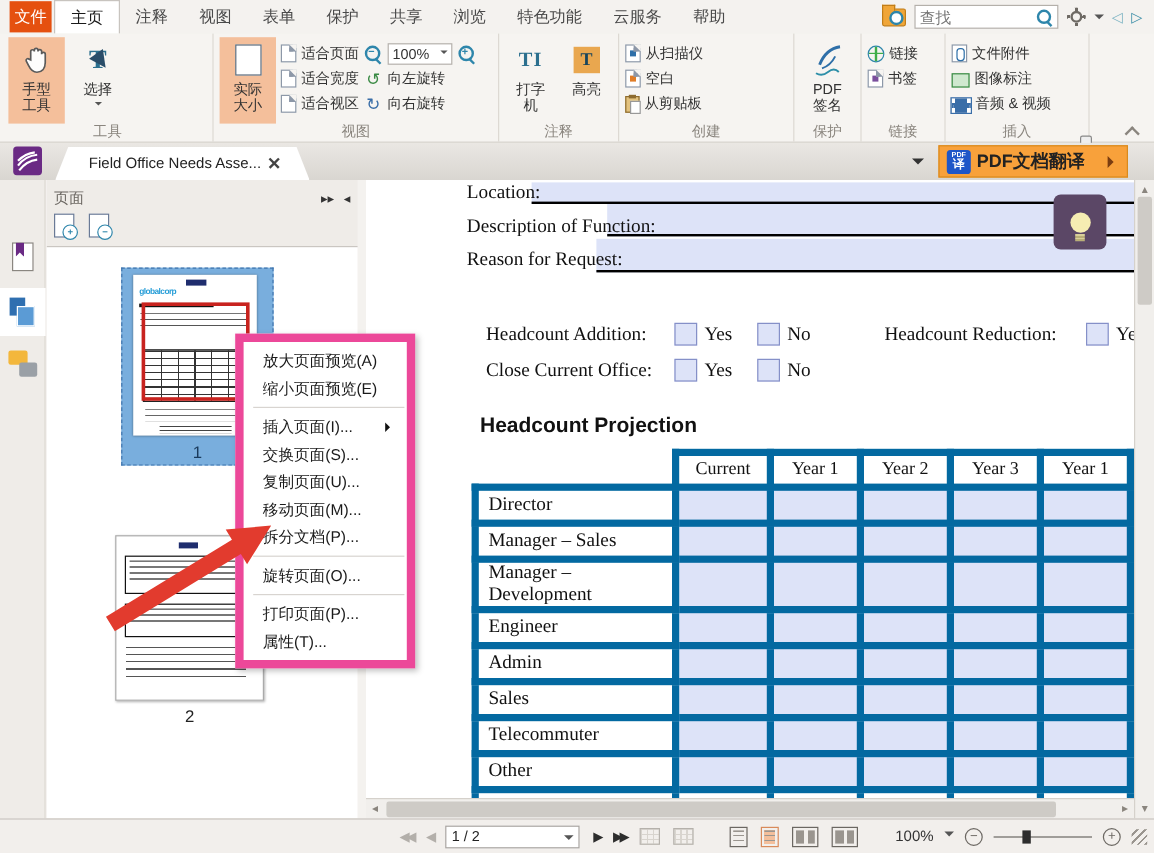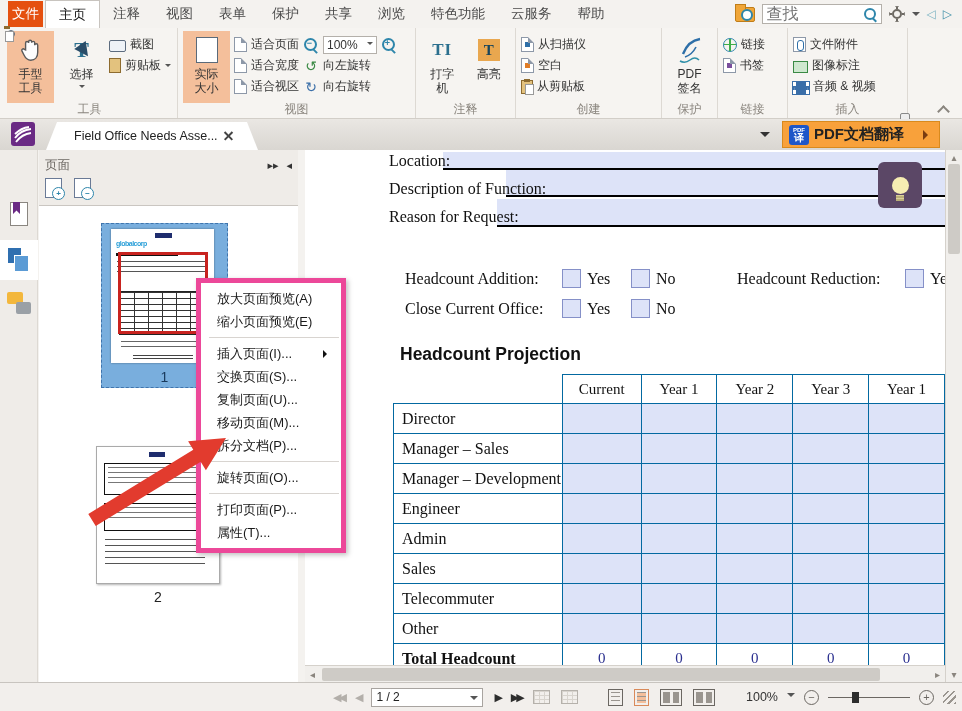--- a/index.html
+++ b/index.html
@@ -10,21 +10,21 @@
 
 .menubar{position:absolute;left:0;top:0;width:962px;height:28px;background:#f4f2ef;display:flex;align-items:stretch}
 .mb-item{padding:0 13px;display:flex;align-items:center;font-size:13.5px;color:#4a4a4a;white-space:nowrap}
 .mb-file{background:#e5500f;color:#fff;margin:1px 2px 1px 8px;padding:0 4px}
 .mb-active{background:#fff;border:1px solid #c8c4bf;border-bottom:none;color:#1a1a1a}
 .mb-right{margin-left:auto;display:flex;align-items:center;gap:7px;padding-right:10px}
 .folder-search{width:20px;height:15px;background:#f0a638;border:1px solid #c07d18;border-radius:2px;position:relative}
 .folder-search::before{content:"";position:absolute;left:-1px;top:-4px;width:9px;height:4px;background:#f0a638;border:1px solid #c07d18;border-bottom:none}
 .folder-search::after{content:"";position:absolute;right:1px;bottom:0;width:8px;height:8px;border:2px solid #2e86ab;border-radius:50%;background:#fff}
 .searchbox{width:120px;height:20px;background:#fff;border:1px solid #b4b0aa;display:flex;align-items:center;padding:0 4px;gap:3px}
-.searchbox input{border:none;outline:none;flex:1;min-width:0;font-size:16px;color:#555;font-family:"Liberation Sans",sans-serif;background:transparent}
+.searchbox input{border:none;outline:none;flex:1;min-width:0;font-size:13px;color:#555;font-family:"Liberation Sans",sans-serif;background:transparent}
 .mag{width:14px;height:14px;position:relative;flex:none}
 .mag::before{content:"";position:absolute;left:1px;top:1px;width:8px;height:8px;border:2px solid #2e86ab;border-radius:50%}
 .mag::after{content:"";position:absolute;right:0;bottom:0;width:5px;height:2px;background:#2e86ab;transform:rotate(45deg)}
 .gear{width:16px;height:16px;position:relative}
 .gear::before{content:"";position:absolute;inset:3px;border:2px solid #6e6a64;border-radius:50%}
 .gear::after{content:"";position:absolute;inset:0;background:
  conic-gradient(#6e6a64 0 12deg,transparent 12deg 78deg,#6e6a64 78deg 102deg,transparent 102deg 168deg,#6e6a64 168deg 192deg,transparent 192deg 258deg,#6e6a64 258deg 282deg,transparent 282deg 348deg,#6e6a64 348deg);
  border-radius:50%;mask:radial-gradient(circle,transparent 0 5px,#000 5px 8px,transparent 8px);-webkit-mask:radial-gradient(circle,transparent 0 5px,#000 5px 8px,transparent 8px)}
 .caret{width:0;height:0;border:4px solid transparent;border-top-color:#555;margin-top:4px}
 .navtri{font-size:12px;color:#3e8fa8}
@@ -139,37 +139,37 @@
 .docarea{position:absolute;left:305px;top:0;width:640px;height:515px;background:#fff;overflow:hidden;font-family:"Liberation Serif",serif;color:#111}
 .fldlabel{position:absolute;font-size:16px;white-space:nowrap}
 .fld{position:absolute;background:#dde3f8;border-bottom:2px solid #000}
 .bulbbox{position:absolute;left:573px;top:12px;width:44px;height:46px;background:#5b4766;border-radius:6px;display:grid;place-items:center}
 .bulb{width:17px;height:17px;border-radius:50%;background:#f6edb2;position:relative}
 .bulb::after{content:"";position:absolute;left:4.5px;bottom:-7px;width:8px;height:6px;background:repeating-linear-gradient(#d9cf9a 0 1.5px,#b9ae77 1.5px 3px)}
 .ckrow{position:absolute;font-size:16px}
 .ckbox{position:absolute;width:19px;height:19px;background:#dde3f8;border:1.5px solid #8590c8}
 .hc-head{position:absolute;left:95px;top:194px;font-family:"Liberation Sans",sans-serif;font-weight:bold;font-size:17.5px;color:#111}
 table.hc{position:absolute;left:88px;top:224px;border-collapse:collapse;table-layout:fixed;font-size:16px}
-table.hc td{border:1px solid #0369a1;height:30px;padding:0 0 0 8px;background:#fff}
+table.hc td{border:6px solid #0369a1;height:30px;padding:0 0 0 8px;background:#fff}
 table.hc tr.hd td{height:29px;text-align:center;padding:0;font-size:15px}
 table.hc td.blank{border:none;background:transparent}
 table.hc td.lav{background:#dde3f8;padding:0}
 table.hc tr.total td{font-weight:bold}
 table.hc tr.total td.val{font-weight:normal;text-align:center;padding:0;color:#2a2f8f;font-size:15px}
 
 
 .hscroll{position:absolute;left:305px;top:515px;width:640px;height:17px;background:#f1efec;border-top:1px solid #d5d1cb;display:flex;align-items:center}
 .hs-arrow{width:15px;text-align:center;color:#8a857e;font-size:10px}
 .hs-thumb{position:absolute;left:17px;width:558px;top:2px;height:13px;background:#cecbc6;border-radius:2px}
 .vscroll{position:absolute;left:945px;top:0;width:17px;height:532px;background:#f1efec;border-left:1px solid #d5d1cb}
 .vs-arrow{position:absolute;left:0;width:16px;text-align:center;color:#8a857e;font-size:10px}
 .vs-thumb{position:absolute;left:2px;top:14px;width:12px;height:90px;background:#cecbc6;border-radius:2px}
 
 
-.ctxmenu{position:absolute;left:196px;top:278px;width:150px;background:#fff;border:5px solid #ec4899;box-shadow:2px 2px 5px rgba(0,0,0,.25);z-index:50;padding:4px 0}
+.ctxmenu{position:absolute;left:196px;top:278px;width:150px;background:#fff;border:7px solid #ec4899;box-shadow:2px 2px 5px rgba(0,0,0,.25);z-index:50;padding:4px 0}
 .cm-item{height:23px;display:flex;align-items:center;padding:0 10px 0 16px;font-size:13px;color:#1a1a1a;white-space:nowrap}
 .cm-sub{margin-left:auto;width:0;height:0;border:4.5px solid transparent;border-left-color:#111}
 .cm-sep{height:1px;background:#d8d4d0;margin:4px 2px 4px 8px}
 
 
 .red-arrow{position:absolute;left:78px;top:420px;z-index:60;pointer-events:none}
 
 
 .statusbar{position:absolute;left:0;top:682px;width:962px;height:29px;background:#f2efec;border-top:1px solid #c8c4bf}
 .sb-nav{position:absolute;left:333px;top:0;height:28px;display:flex;align-items:center;gap:11px}
@@ -229,31 +229,20 @@
         <span style="width:30px">手型工具</span>
       </div>
       <div class="rbig">
         <span class="bicon" style="position:relative">
           <span style="font-family:'Liberation Serif',serif;font-weight:bold;font-size:22px;color:#2b6f8e">T</span>
           <span style="position:absolute;right:-4px;bottom:2px;width:0;height:0;border:7px solid transparent;border-top:14px solid #2a4d69;transform:rotate(-35deg)"></span>
         </span>
         <span>选择</span>
         <span class="tinycaret"></span>
       </div>
-      <div class="rcol">
-        <div class="ri">
-          <span class="ic-cam"></span>
-          <span>截图</span>
-        </div>
-        <div class="ri">
-          <span class="ic-clip"></span>
-          <span>剪贴板</span>
-          <span class="tinycaret"></span>
-        </div>
-      </div>
       <div class="glabel">工具</div>
     </div>
 
     <div class="rgroup" style="width:238px">
       <div class="rbig sel">
         <span class="bicon">
           <span style="width:22px;height:26px;background:#fff;border:1.5px solid #5a6a7a;position:relative;display:block"></span>
         </span>
         <span style="width:30px">实际大小</span>
       </div>

